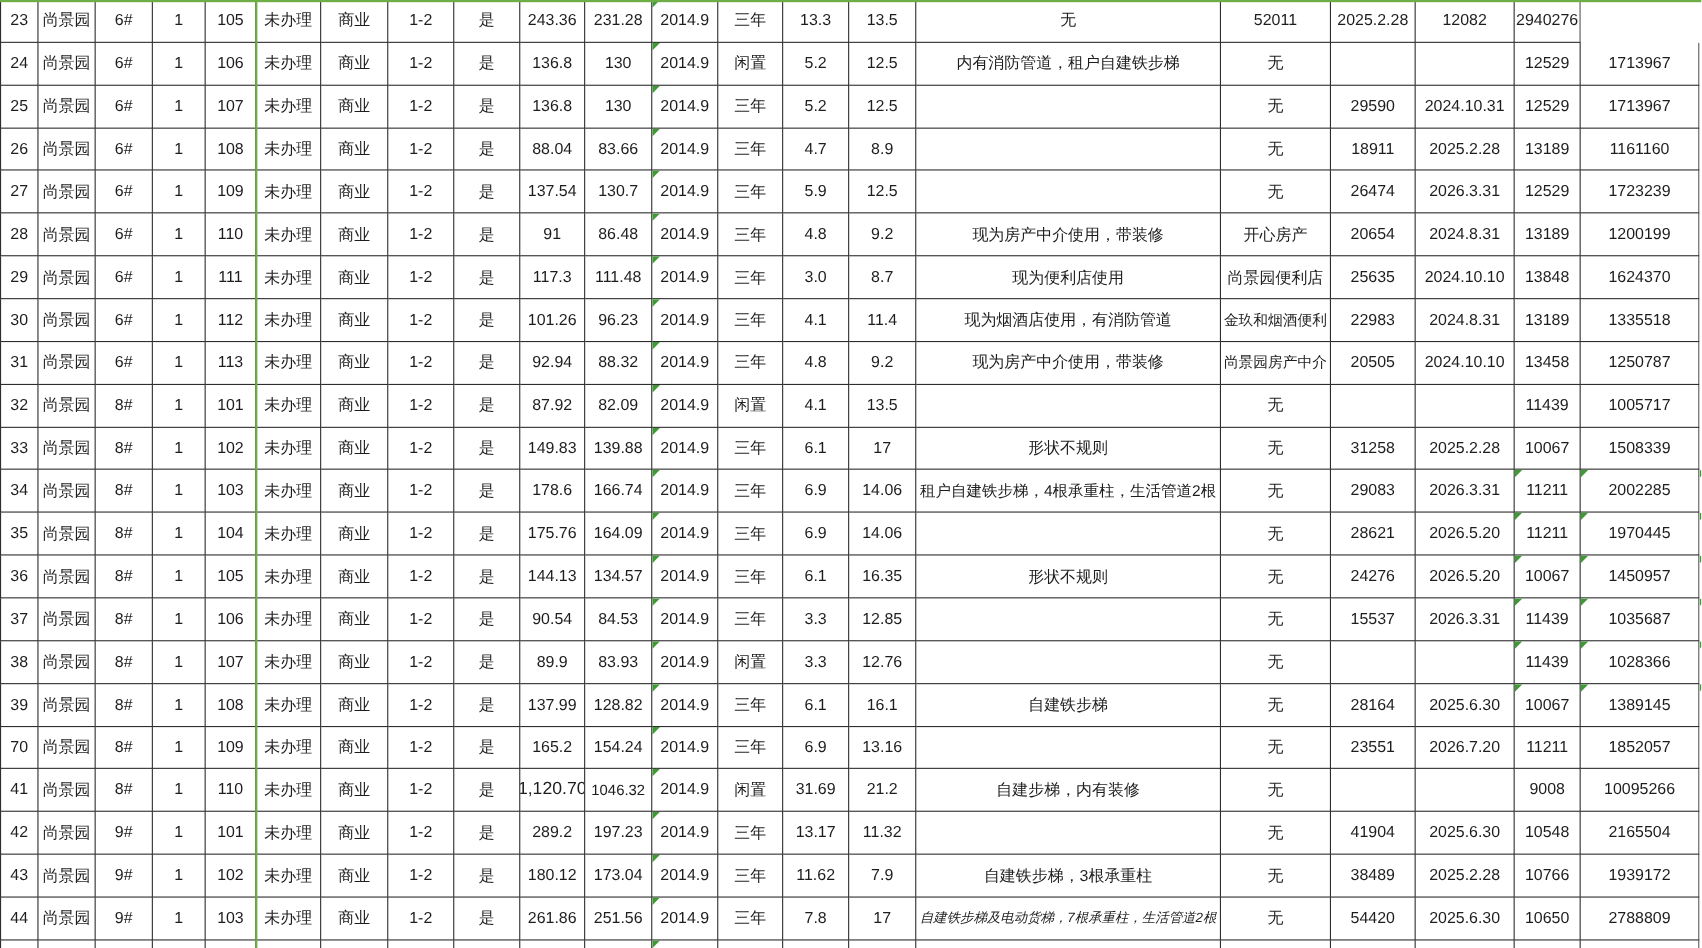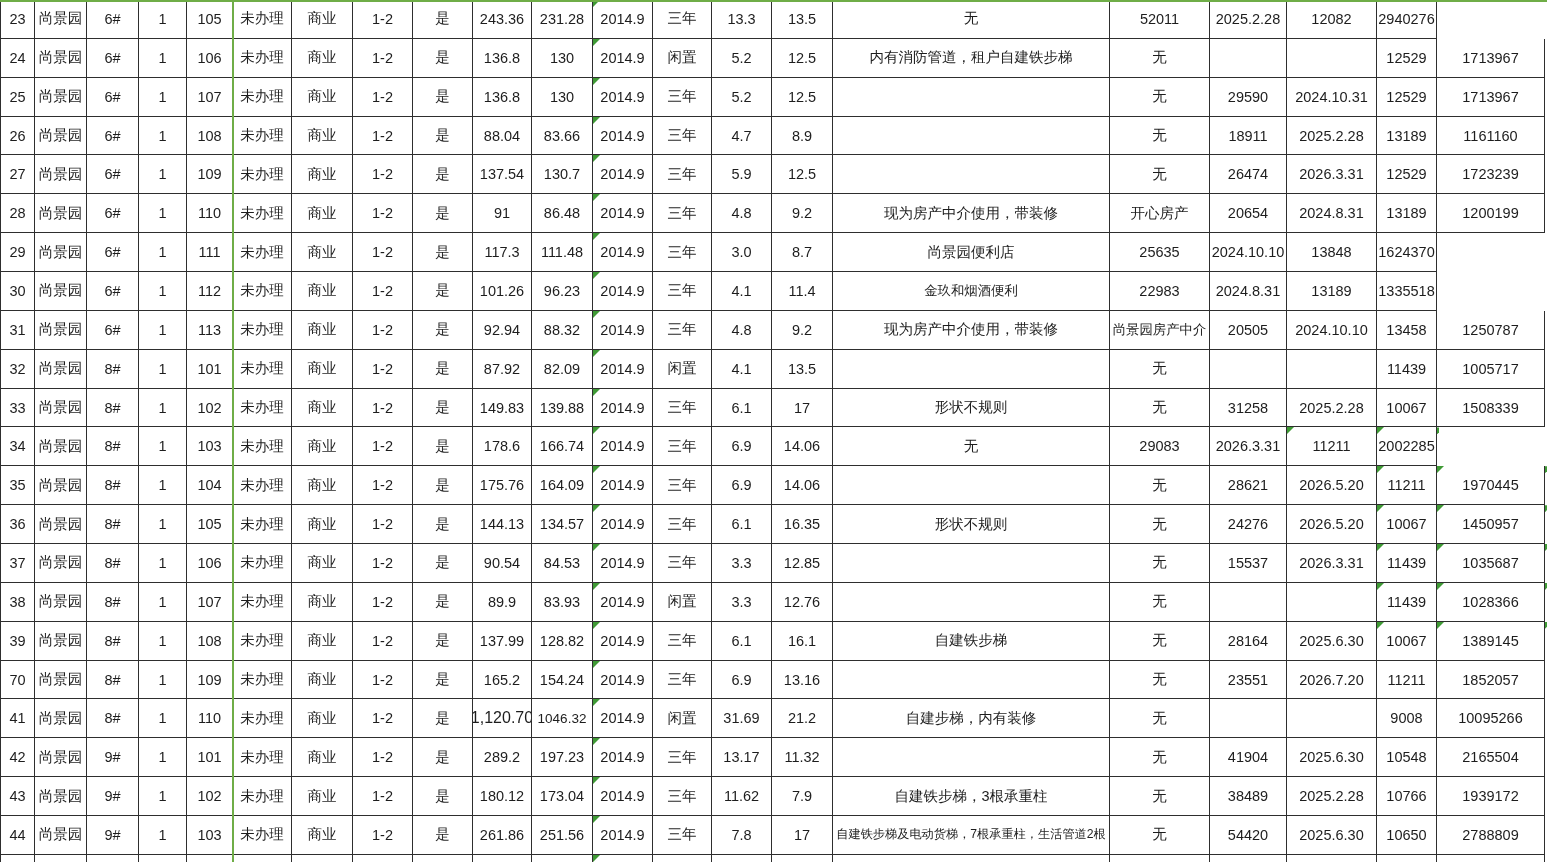--- a/index.html
+++ b/index.html
@@ -489,20 +489,23 @@
       </div>
       <div class="cell c12">
         <span>三年</span>
       </div>
       <div class="cell c13">
         <span>3.0</span>
       </div>
       <div class="cell c14">
         <span>8.7</span>
       </div>
+      <div class="cell c15">
+        <span>现为便利店使用</span>
+      </div>
       <div class="cell c16">
         <span>尚景园便利店</span>
       </div>
       <div class="cell c17">
         <span>25635</span>
       </div>
       <div class="cell c18">
         <span style="font-size: 14.5px;">2024.10.10</span>
       </div>
       <div class="cell c19">
@@ -552,20 +555,23 @@
         <i class="tri"></i>
       </div>
       <div class="cell c12">
         <span>三年</span>
       </div>
       <div class="cell c13">
         <span>4.1</span>
       </div>
       <div class="cell c14">
         <span>11.4</span>
+      </div>
+      <div class="cell c15">
+        <span>现为烟酒店使用，有消防管道</span>
       </div>
       <div class="cell c16">
         <span style="font-size: 13.4px;">金玖和烟酒便利</span>
       </div>
       <div class="cell c17">
         <span>22983</span>
       </div>
       <div class="cell c18">
         <span>2024.8.31</span>
       </div>
@@ -812,20 +818,23 @@
       </div>
       <div class="cell c12">
         <span>三年</span>
       </div>
       <div class="cell c13">
         <span>6.9</span>
       </div>
       <div class="cell c14">
         <span>14.06</span>
       </div>
+      <div class="cell c15">
+        <span style="font-size: 14.1px;">租户自建铁步梯，4根承重柱，生活管道2根</span>
+      </div>
       <div class="cell c16">
         <span>无</span>
       </div>
       <div class="cell c17">
         <span>29083</span>
       </div>
       <div class="cell c18">
         <span>2026.3.31</span>
       </div>
       <div class="cell c19">
@@ -1486,21 +1495,21 @@
       <div class="cell c12">
         <span>三年</span>
       </div>
       <div class="cell c13">
         <span>7.8</span>
       </div>
       <div class="cell c14">
         <span>17</span>
       </div>
       <div class="cell c15">
-        <span style="font-size: 12.2px;">自建铁步梯及电动货梯，7根承重柱，生活管道2根</span>
+        <span style="font-size: 12.2px; font-style: italic;">自建铁步梯及电动货梯，7根承重柱，生活管道2根</span>
       </div>
       <div class="cell c16">
         <span>无</span>
       </div>
       <div class="cell c17">
         <span>54420</span>
       </div>
       <div class="cell c18">
         <span>2025.6.30</span>
       </div>

